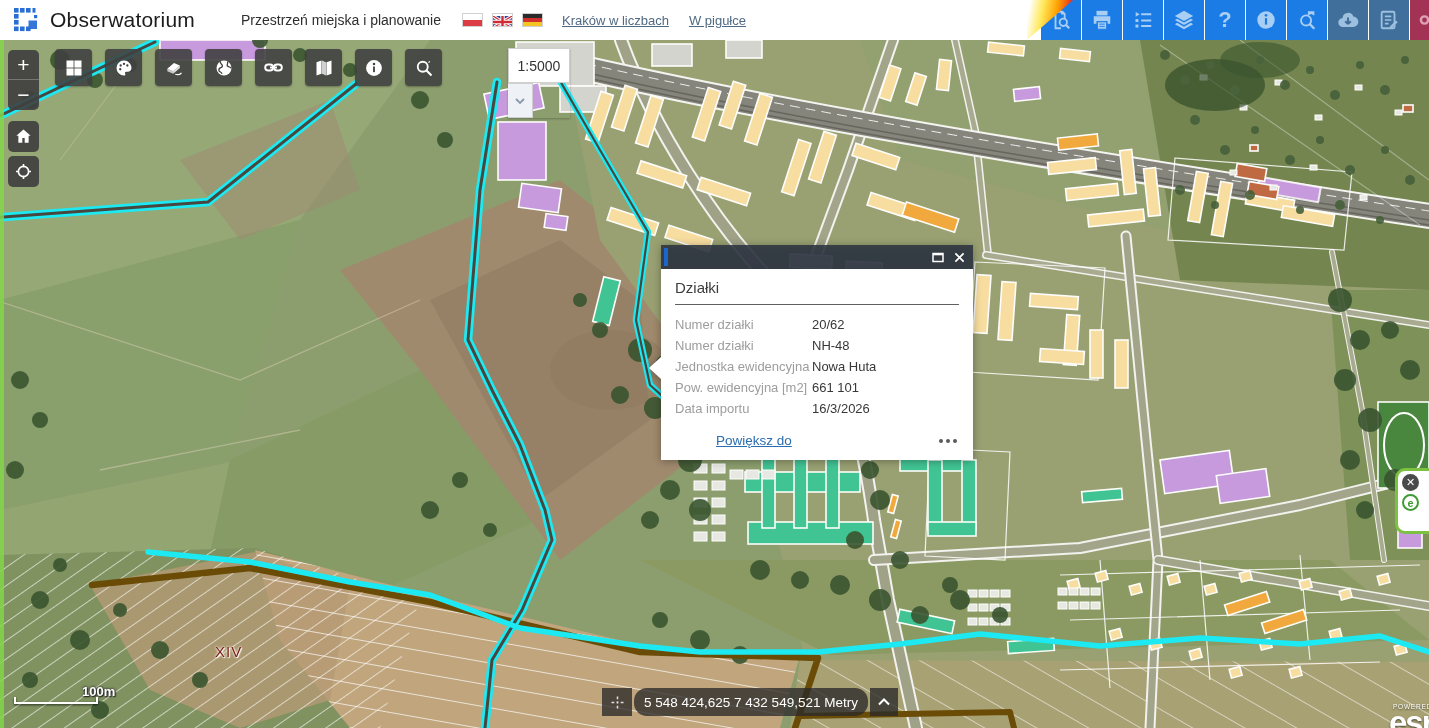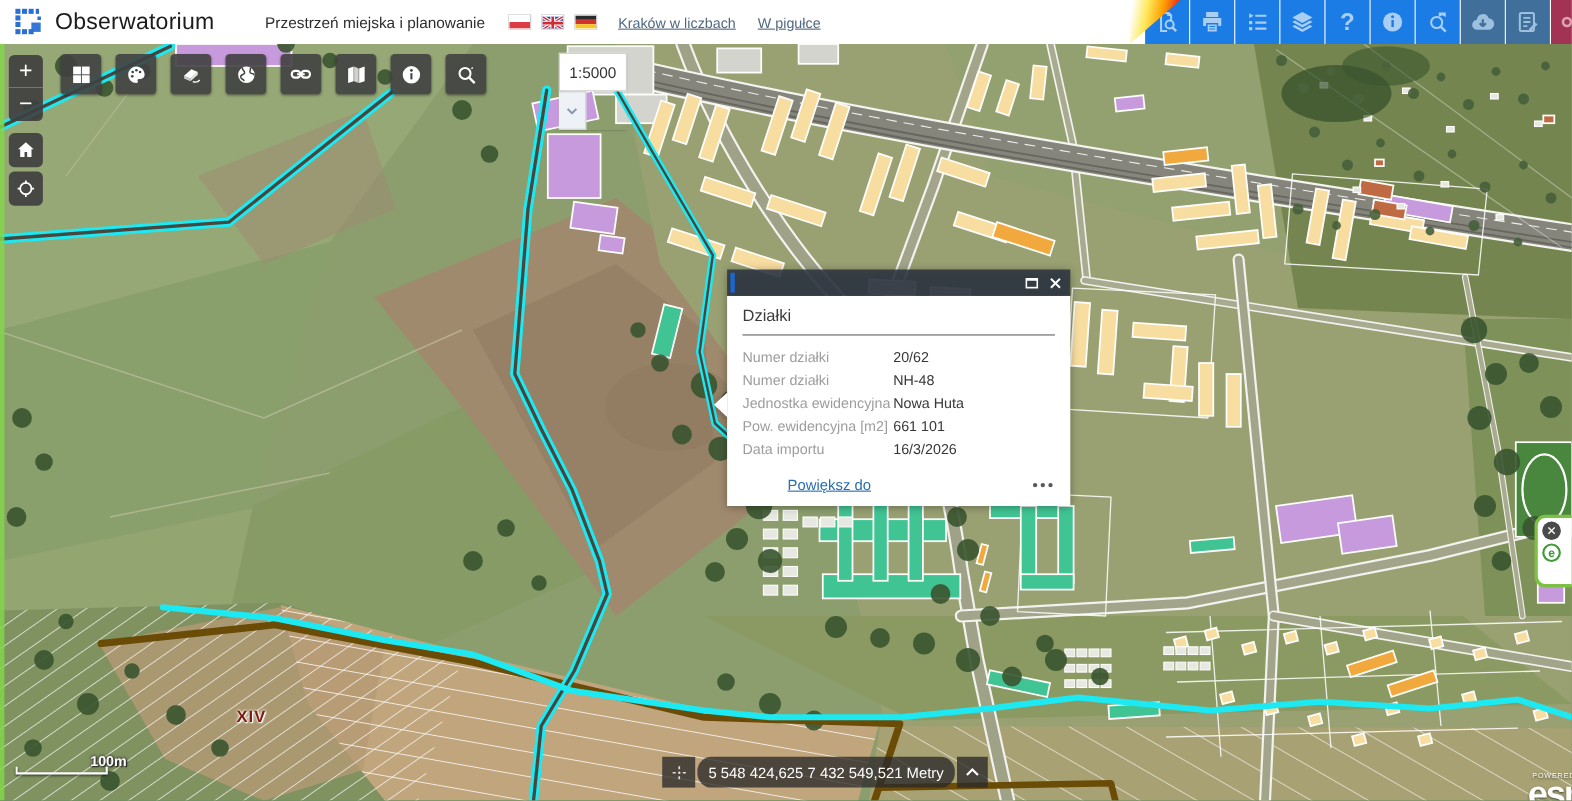--- a/index.html
+++ b/index.html
@@ -1,17 +1,17 @@
 <!DOCTYPE html>
 <html><head>
 <meta charset="utf-8">
 <style>
   * { margin:0; padding:0; box-sizing:border-box; }
   body { font-family:"Liberation Sans", sans-serif; background:#888; }
-  .app { position:relative; width:1429px; height:728px; overflow:hidden; background:#15803d; }
+  .app { position:relative; width:1429px; height:728px; overflow:hidden; background:#f97316; }
 
   
   header { position:absolute; top:0; left:0; right:0; height:40px; background:#fff; display:flex; align-items:center; z-index:60; }
   .logo-wrap { display:flex; align-items:center; gap:10px; padding-left:13px; cursor:pointer; }
   .app-title { font-size:21px; color:#1c1c1c; letter-spacing:.2px; }
   .subtitle { margin-left:46px; font-size:14px; color:#2e2e2e; }
   .flags { margin-left:22px; display:flex; gap:11px; align-items:center; }
   .flag { width:19px; height:12px; display:inline-block; position:relative; box-shadow:0 0 0 1px rgba(0,0,0,.18); cursor:pointer; overflow:hidden; }
   .flag-pl div:first-child { height:6px; background:#fff; }
   .flag-pl div:last-child { height:6px; background:#dc3c44; }
@@ -75,21 +75,21 @@
   .coord-toggle { width:28px; background:rgba(42,42,42,.78); border:none; color:#fff; display:flex; align-items:center; justify-content:center; cursor:pointer; }
 
   .esri { position:absolute; right:-16px; bottom:-10px; color:#fff; z-index:15; text-shadow:0 1px 2px rgba(0,0,0,.6); }
   .esri .pb { font-size:6.5px; letter-spacing:.8px; display:block; margin-left:4px; }
   .esri .brand { font-size:33px; font-weight:bold; letter-spacing:-2px; line-height:.8; }
 
   .edge-widget { position:absolute; right:-10px; top:428px; width:44px; height:66px; background:#fff; border:3px solid #7cc142; border-radius:10px; z-index:20; padding:3px 4px; display:flex; flex-direction:column; gap:3px; }
   .ew-x { width:17px; height:17px; border-radius:50%; background:#4a4a4a; color:#fff; font-size:11px; display:flex; align-items:center; justify-content:center; cursor:pointer; }
   .ew-e { width:17px; height:17px; border-radius:50%; border:2px solid #3f9c35; color:#3f9c35; font-size:11px; font-weight:bold; display:flex; align-items:center; justify-content:center; }
 
-  .district-label { position:absolute; left:215px; top:603px; font-size:15px; font-weight:bold; color:#7e1b10; z-index:10;
+  .district-label { position:absolute; left:215px; top:603px; font-size:15px; font-weight:normal; color:#7e1b10; z-index:10;
       text-shadow:0 0 2px #fff,0 0 3px #fff,1px 1px 1px #fff; letter-spacing:1px; }
 </style>
 </head>
 <body>
 
 <div class="app">
 
   <header>
     <div class="logo-wrap">
       <svg width="27" height="27" viewBox="0 0 27 27">

